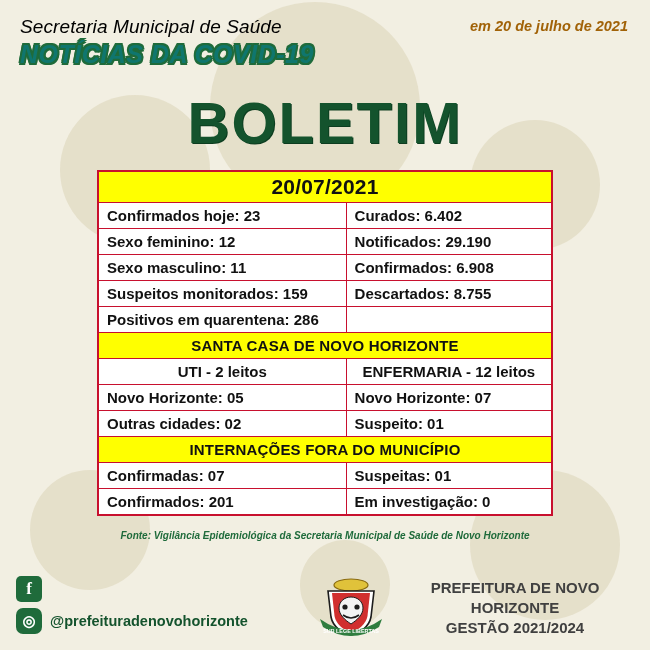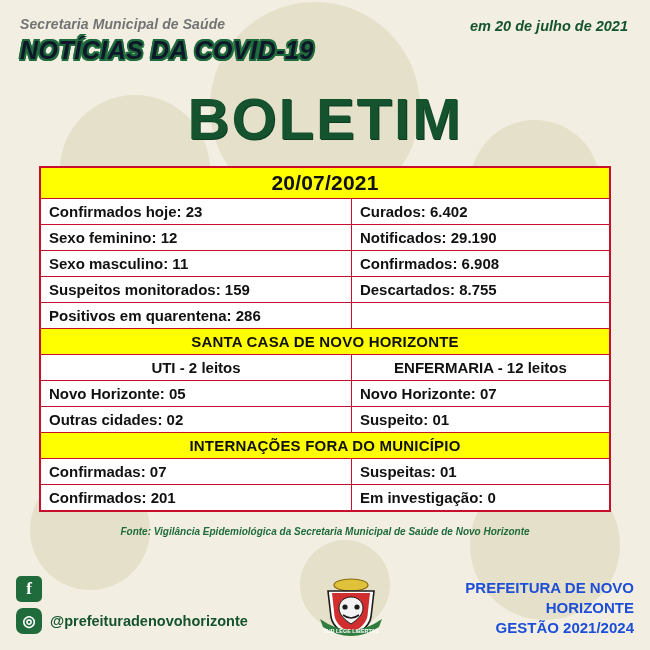--- a/index.html
+++ b/index.html
@@ -26,50 +26,50 @@
   .wm5 { width: 150px; height: 150px; left: 470px; top: 470px; }
   .wm6 { width: 90px; height: 90px; left: 300px; top: 540px; }
 
   .page { position: relative; z-index: 2; width: 650px; height: 650px; }
 
   .hdr-row {
     display: flex; justify-content: space-between; align-items: flex-start;
     padding: 16px 22px 0 20px;
   }
   .secretaria {
-    font-style: italic; font-weight: bold; font-size: 14px;
-    color: #737373; letter-spacing: .1px;
+    font-style: italic; font-weight: normal; font-size: 19px;
+    color: #000000; letter-spacing: .1px;
   }
   .data-topo {
     font-style: italic; font-weight: bold; font-size: 14.5px;
-    color: #14532d; padding-top: 2px;
+    color: #a16207; padding-top: 2px;
   }
   .noticias {
     padding: 2px 4px 0 20px;
     font-weight: bold; font-style: italic; font-size: 25px;
-    color: #0f172a;
+    color: #0f766e;
     -webkit-text-stroke: 0px;
     text-shadow:
       -1.6px -1.6px 0 #1f6b3b, 1.6px -1.6px 0 #1f6b3b,
       -1.6px 1.6px 0 #1f6b3b, 1.6px 1.6px 0 #1f6b3b,
       0 2px 0 #1f6b3b, 2px 0 0 #1f6b3b, -2px 0 0 #1f6b3b, 0 -2px 0 #1f6b3b;
     letter-spacing: .5px;
   }
   .boletim {
     text-align: center;
     font-weight: bold; font-size: 58px;
     color: #14532d;
     letter-spacing: 2px;
     margin-top: 20px;
     font-family: "Liberation Sans", sans-serif;
     text-shadow: 1px 1px 0 #0d3d20;
   }
 
   table.bol {
-    width: 572px;
+    width: 456px;
     margin: 14px auto 0 auto;
     border-collapse: collapse;
     background: #ffffff;
     border: 2px solid #c8102e;
   }
   table.bol td {
     border: 1.5px solid #c8102e;
     padding: 3px 8px;
     font-size: 15px;
     font-weight: bold;
@@ -116,22 +116,22 @@
     font-size: 17px; font-weight: bold; font-family: "Liberation Serif", serif;
     flex: none;
   }
   .sicon.ig { border-radius: 7px; font-size: 15px; }
   .shandle {
     font-weight: bold; font-size: 14.5px; color: #14532d;
   }
   .crest { flex: none; width: 90px; display: flex; justify-content: center; }
   .crest svg { display: block; }
   .prefeitura {
-    flex: 1; text-align: right;
-    font-weight: bold; font-size: 15px; color: #1d4ed8; line-height: 1.35;
+    flex: 1; text-align: center;
+    font-weight: bold; font-size: 15px; color: #404040; line-height: 1.35;
   }
 </style>
 </head>
 <body>
 
 <div class="watermark wm1"></div>
 <div class="watermark wm2"></div>
 <div class="watermark wm3"></div>
 <div class="watermark wm4"></div>
 <div class="watermark wm5"></div>

